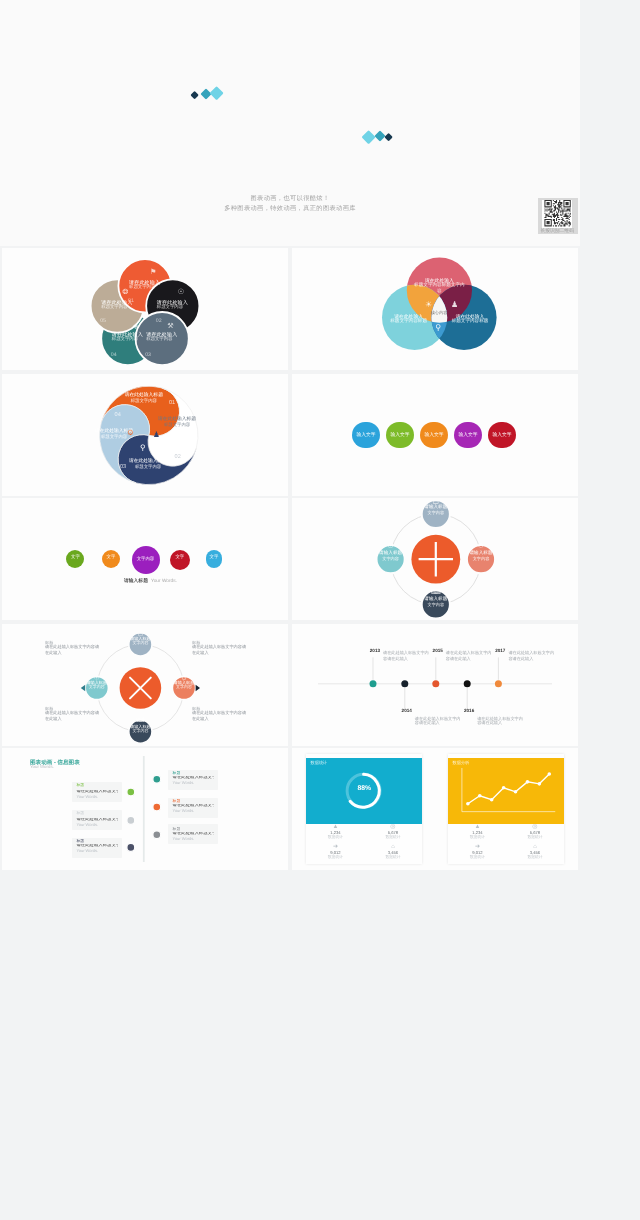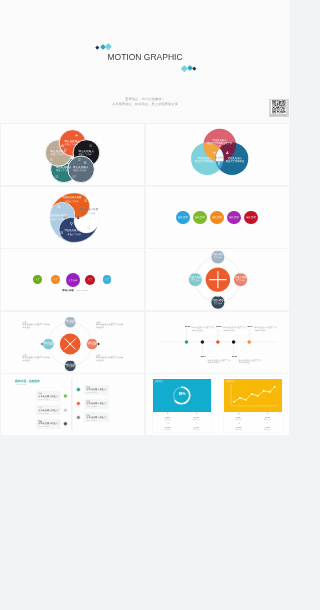--- a/index.html
+++ b/index.html
@@ -101,21 +101,20 @@
 </style>
 </head>
 <body>
 
 <div class="page">
 
   <div class="slide" id="s-title">
     <span class="dmd" style="left:96px;top:45.5px;width:2.6px;height:2.6px;background:#17384f;"></span>
     <span class="dmd" style="left:100.5px;top:44.5px;width:4px;height:4px;background:#35a3bb;"></span>
     <span class="dmd" style="left:106px;top:44px;width:4.6px;height:4.6px;background:#6fd3e6;"></span>
-    <div class="ttl">MOTION  GRAPHIC</div>
     <span class="dmd" style="left:182px;top:65.5px;width:4.6px;height:4.6px;background:#6fd3e6;"></span>
     <span class="dmd" style="left:188px;top:66px;width:4px;height:4px;background:#35a3bb;"></span>
     <span class="dmd" style="left:193px;top:67px;width:2.6px;height:2.6px;background:#17384f;"></span>
     <div class="sub" style="top:97.5px;">图表动画，也可以很酷炫！</div>
     <div class="sub" style="top:102.5px;">多种图表动画，特效动画，真正的图表动画库</div>
     <div id="qr">
       <svg class="qrimg" viewBox="0 0 25 25">
           <path fill="#333" d="M0 0h1v1h-1zM1 0h1v1h-1zM2 0h1v1h-1zM3 0h1v1h-1zM4 0h1v1h-1zM5 0h1v1h-1zM6 0h1v1h-1zM8 0h1v1h-1zM11 0h1v1h-1zM14 0h1v1h-1zM18 0h1v1h-1zM19 0h1v1h-1zM20 0h1v1h-1zM21 0h1v1h-1zM22 0h1v1h-1zM23 0h1v1h-1zM24 0h1v1h-1zM0 1h1v1h-1zM6 1h1v1h-1zM9 1h1v1h-1zM10 1h1v1h-1zM11 1h1v1h-1zM14 1h1v1h-1zM18 1h1v1h-1zM24 1h1v1h-1zM0 2h1v1h-1zM2 2h1v1h-1zM3 2h1v1h-1zM4 2h1v1h-1zM6 2h1v1h-1zM10 2h1v1h-1zM11 2h1v1h-1zM13 2h1v1h-1zM14 2h1v1h-1zM15 2h1v1h-1zM16 2h1v1h-1zM18 2h1v1h-1zM20 2h1v1h-1zM21 2h1v1h-1zM22 2h1v1h-1zM24 2h1v1h-1zM0 3h1v1h-1zM2 3h1v1h-1zM3 3h1v1h-1zM4 3h1v1h-1zM6 3h1v1h-1zM8 3h1v1h-1zM9 3h1v1h-1zM13 3h1v1h-1zM15 3h1v1h-1zM16 3h1v1h-1zM18 3h1v1h-1zM20 3h1v1h-1zM21 3h1v1h-1zM22 3h1v1h-1zM24 3h1v1h-1zM0 4h1v1h-1zM2 4h1v1h-1zM3 4h1v1h-1zM4 4h1v1h-1zM6 4h1v1h-1zM12 4h1v1h-1zM13 4h1v1h-1zM14 4h1v1h-1zM15 4h1v1h-1zM18 4h1v1h-1zM20 4h1v1h-1zM21 4h1v1h-1zM22 4h1v1h-1zM24 4h1v1h-1zM0 5h1v1h-1zM6 5h1v1h-1zM8 5h1v1h-1zM10 5h1v1h-1zM13 5h1v1h-1zM14 5h1v1h-1zM16 5h1v1h-1zM18 5h1v1h-1zM24 5h1v1h-1zM0 6h1v1h-1zM1 6h1v1h-1zM2 6h1v1h-1zM3 6h1v1h-1zM4 6h1v1h-1zM5 6h1v1h-1zM6 6h1v1h-1zM9 6h1v1h-1zM10 6h1v1h-1zM13 6h1v1h-1zM14 6h1v1h-1zM15 6h1v1h-1zM18 6h1v1h-1zM19 6h1v1h-1zM20 6h1v1h-1zM21 6h1v1h-1zM22 6h1v1h-1zM23 6h1v1h-1zM24 6h1v1h-1zM9 7h1v1h-1zM10 7h1v1h-1zM11 7h1v1h-1zM12 7h1v1h-1zM14 7h1v1h-1zM16 7h1v1h-1zM0 8h1v1h-1zM2 8h1v1h-1zM4 8h1v1h-1zM5 8h1v1h-1zM6 8h1v1h-1zM7 8h1v1h-1zM10 8h1v1h-1zM12 8h1v1h-1zM13 8h1v1h-1zM16 8h1v1h-1zM18 8h1v1h-1zM19 8h1v1h-1zM21 8h1v1h-1zM22 8h1v1h-1zM23 8h1v1h-1zM24 8h1v1h-1zM1 9h1v1h-1zM3 9h1v1h-1zM4 9h1v1h-1zM6 9h1v1h-1zM9 9h1v1h-1zM10 9h1v1h-1zM13 9h1v1h-1zM14 9h1v1h-1zM17 9h1v1h-1zM21 9h1v1h-1zM22 9h1v1h-1zM23 9h1v1h-1zM0 10h1v1h-1zM2 10h1v1h-1zM5 10h1v1h-1zM6 10h1v1h-1zM8 10h1v1h-1zM9 10h1v1h-1zM13 10h1v1h-1zM15 10h1v1h-1zM16 10h1v1h-1zM17 10h1v1h-1zM18 10h1v1h-1zM19 10h1v1h-1zM20 10h1v1h-1zM21 10h1v1h-1zM23 10h1v1h-1zM24 10h1v1h-1zM5 11h1v1h-1zM6 11h1v1h-1zM7 11h1v1h-1zM11 11h1v1h-1zM13 11h1v1h-1zM15 11h1v1h-1zM17 11h1v1h-1zM0 12h1v1h-1zM4 12h1v1h-1zM9 12h1v1h-1zM12 12h1v1h-1zM17 12h1v1h-1zM20 12h1v1h-1zM22 12h1v1h-1zM24 12h1v1h-1zM1 13h1v1h-1zM2 13h1v1h-1zM4 13h1v1h-1zM7 13h1v1h-1zM8 13h1v1h-1zM9 13h1v1h-1zM11 13h1v1h-1zM12 13h1v1h-1zM15 13h1v1h-1zM17 13h1v1h-1zM19 13h1v1h-1zM20 13h1v1h-1zM24 13h1v1h-1zM1 14h1v1h-1zM2 14h1v1h-1zM3 14h1v1h-1zM8 14h1v1h-1zM9 14h1v1h-1zM10 14h1v1h-1zM11 14h1v1h-1zM12 14h1v1h-1zM13 14h1v1h-1zM15 14h1v1h-1zM16 14h1v1h-1zM19 14h1v1h-1zM20 14h1v1h-1zM21 14h1v1h-1zM23 14h1v1h-1zM1 15h1v1h-1zM3 15h1v1h-1zM4 15h1v1h-1zM5 15h1v1h-1zM6 15h1v1h-1zM8 15h1v1h-1zM9 15h1v1h-1zM10 15h1v1h-1zM12 15h1v1h-1zM18 15h1v1h-1zM19 15h1v1h-1zM20 15h1v1h-1zM21 15h1v1h-1zM22 15h1v1h-1zM24 15h1v1h-1zM0 16h1v1h-1zM1 16h1v1h-1zM6 16h1v1h-1zM9 16h1v1h-1zM12 16h1v1h-1zM13 16h1v1h-1zM16 16h1v1h-1zM21 16h1v1h-1zM23 16h1v1h-1zM11 17h1v1h-1zM17 17h1v1h-1zM20 17h1v1h-1zM21 17h1v1h-1zM22 17h1v1h-1zM0 18h1v1h-1zM1 18h1v1h-1zM2 18h1v1h-1zM3 18h1v1h-1zM4 18h1v1h-1zM5 18h1v1h-1zM6 18h1v1h-1zM8 18h1v1h-1zM9 18h1v1h-1zM11 18h1v1h-1zM13 18h1v1h-1zM14 18h1v1h-1zM16 18h1v1h-1zM17 18h1v1h-1zM23 18h1v1h-1zM0 19h1v1h-1zM6 19h1v1h-1zM8 19h1v1h-1zM9 19h1v1h-1zM11 19h1v1h-1zM17 19h1v1h-1zM18 19h1v1h-1zM21 19h1v1h-1zM0 20h1v1h-1zM2 20h1v1h-1zM3 20h1v1h-1zM4 20h1v1h-1zM6 20h1v1h-1zM9 20h1v1h-1zM13 20h1v1h-1zM16 20h1v1h-1zM19 20h1v1h-1zM21 20h1v1h-1zM23 20h1v1h-1zM0 21h1v1h-1zM2 21h1v1h-1zM3 21h1v1h-1zM4 21h1v1h-1zM6 21h1v1h-1zM9 21h1v1h-1zM10 21h1v1h-1zM11 21h1v1h-1zM12 21h1v1h-1zM15 21h1v1h-1zM16 21h1v1h-1zM17 21h1v1h-1zM20 21h1v1h-1zM22 21h1v1h-1zM23 21h1v1h-1zM24 21h1v1h-1zM0 22h1v1h-1zM2 22h1v1h-1zM3 22h1v1h-1zM4 22h1v1h-1zM6 22h1v1h-1zM9 22h1v1h-1zM10 22h1v1h-1zM12 22h1v1h-1zM14 22h1v1h-1zM16 22h1v1h-1zM17 22h1v1h-1zM19 22h1v1h-1zM20 22h1v1h-1zM21 22h1v1h-1zM23 22h1v1h-1zM24 22h1v1h-1zM0 23h1v1h-1zM6 23h1v1h-1zM14 23h1v1h-1zM18 23h1v1h-1zM19 23h1v1h-1zM21 23h1v1h-1zM24 23h1v1h-1zM0 24h1v1h-1zM1 24h1v1h-1zM2 24h1v1h-1zM3 24h1v1h-1zM4 24h1v1h-1zM5 24h1v1h-1zM6 24h1v1h-1zM8 24h1v1h-1zM10 24h1v1h-1zM11 24h1v1h-1zM13 24h1v1h-1zM15 24h1v1h-1zM16 24h1v1h-1zM18 24h1v1h-1zM19 24h1v1h-1zM23 24h1v1h-1z"></path>
         </svg>
       <div class="cap">长按识别二维码</div>

